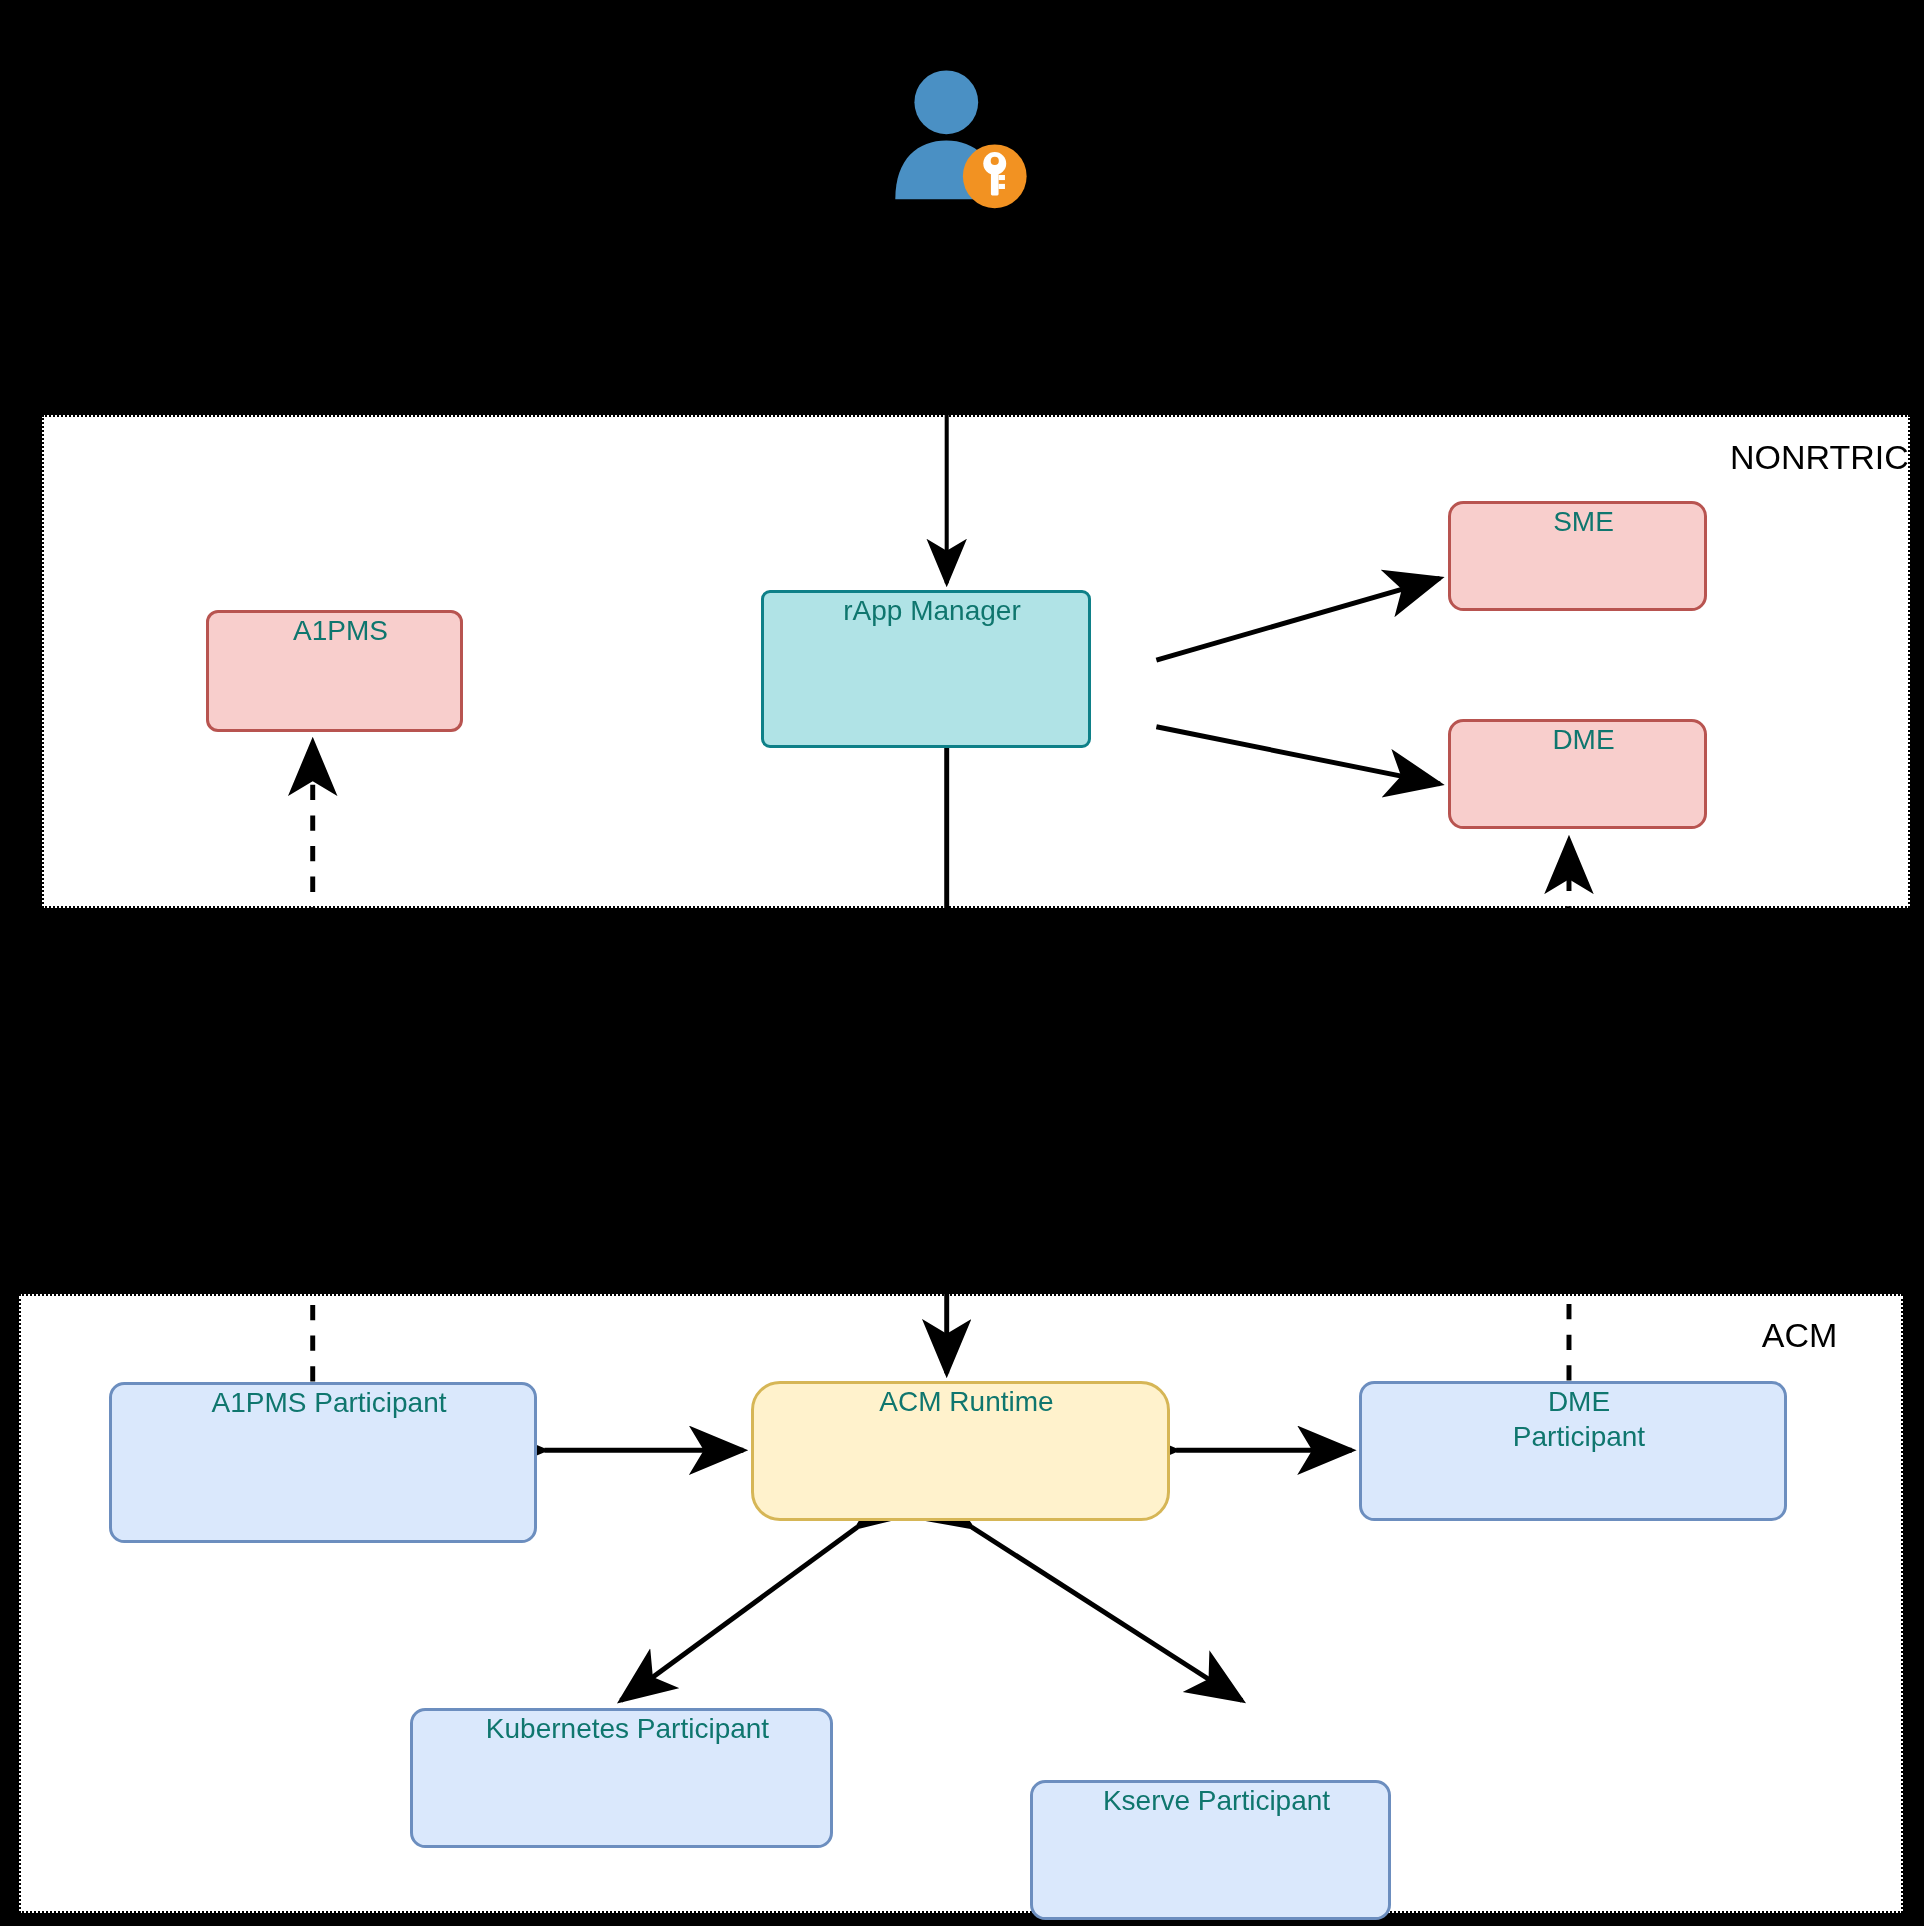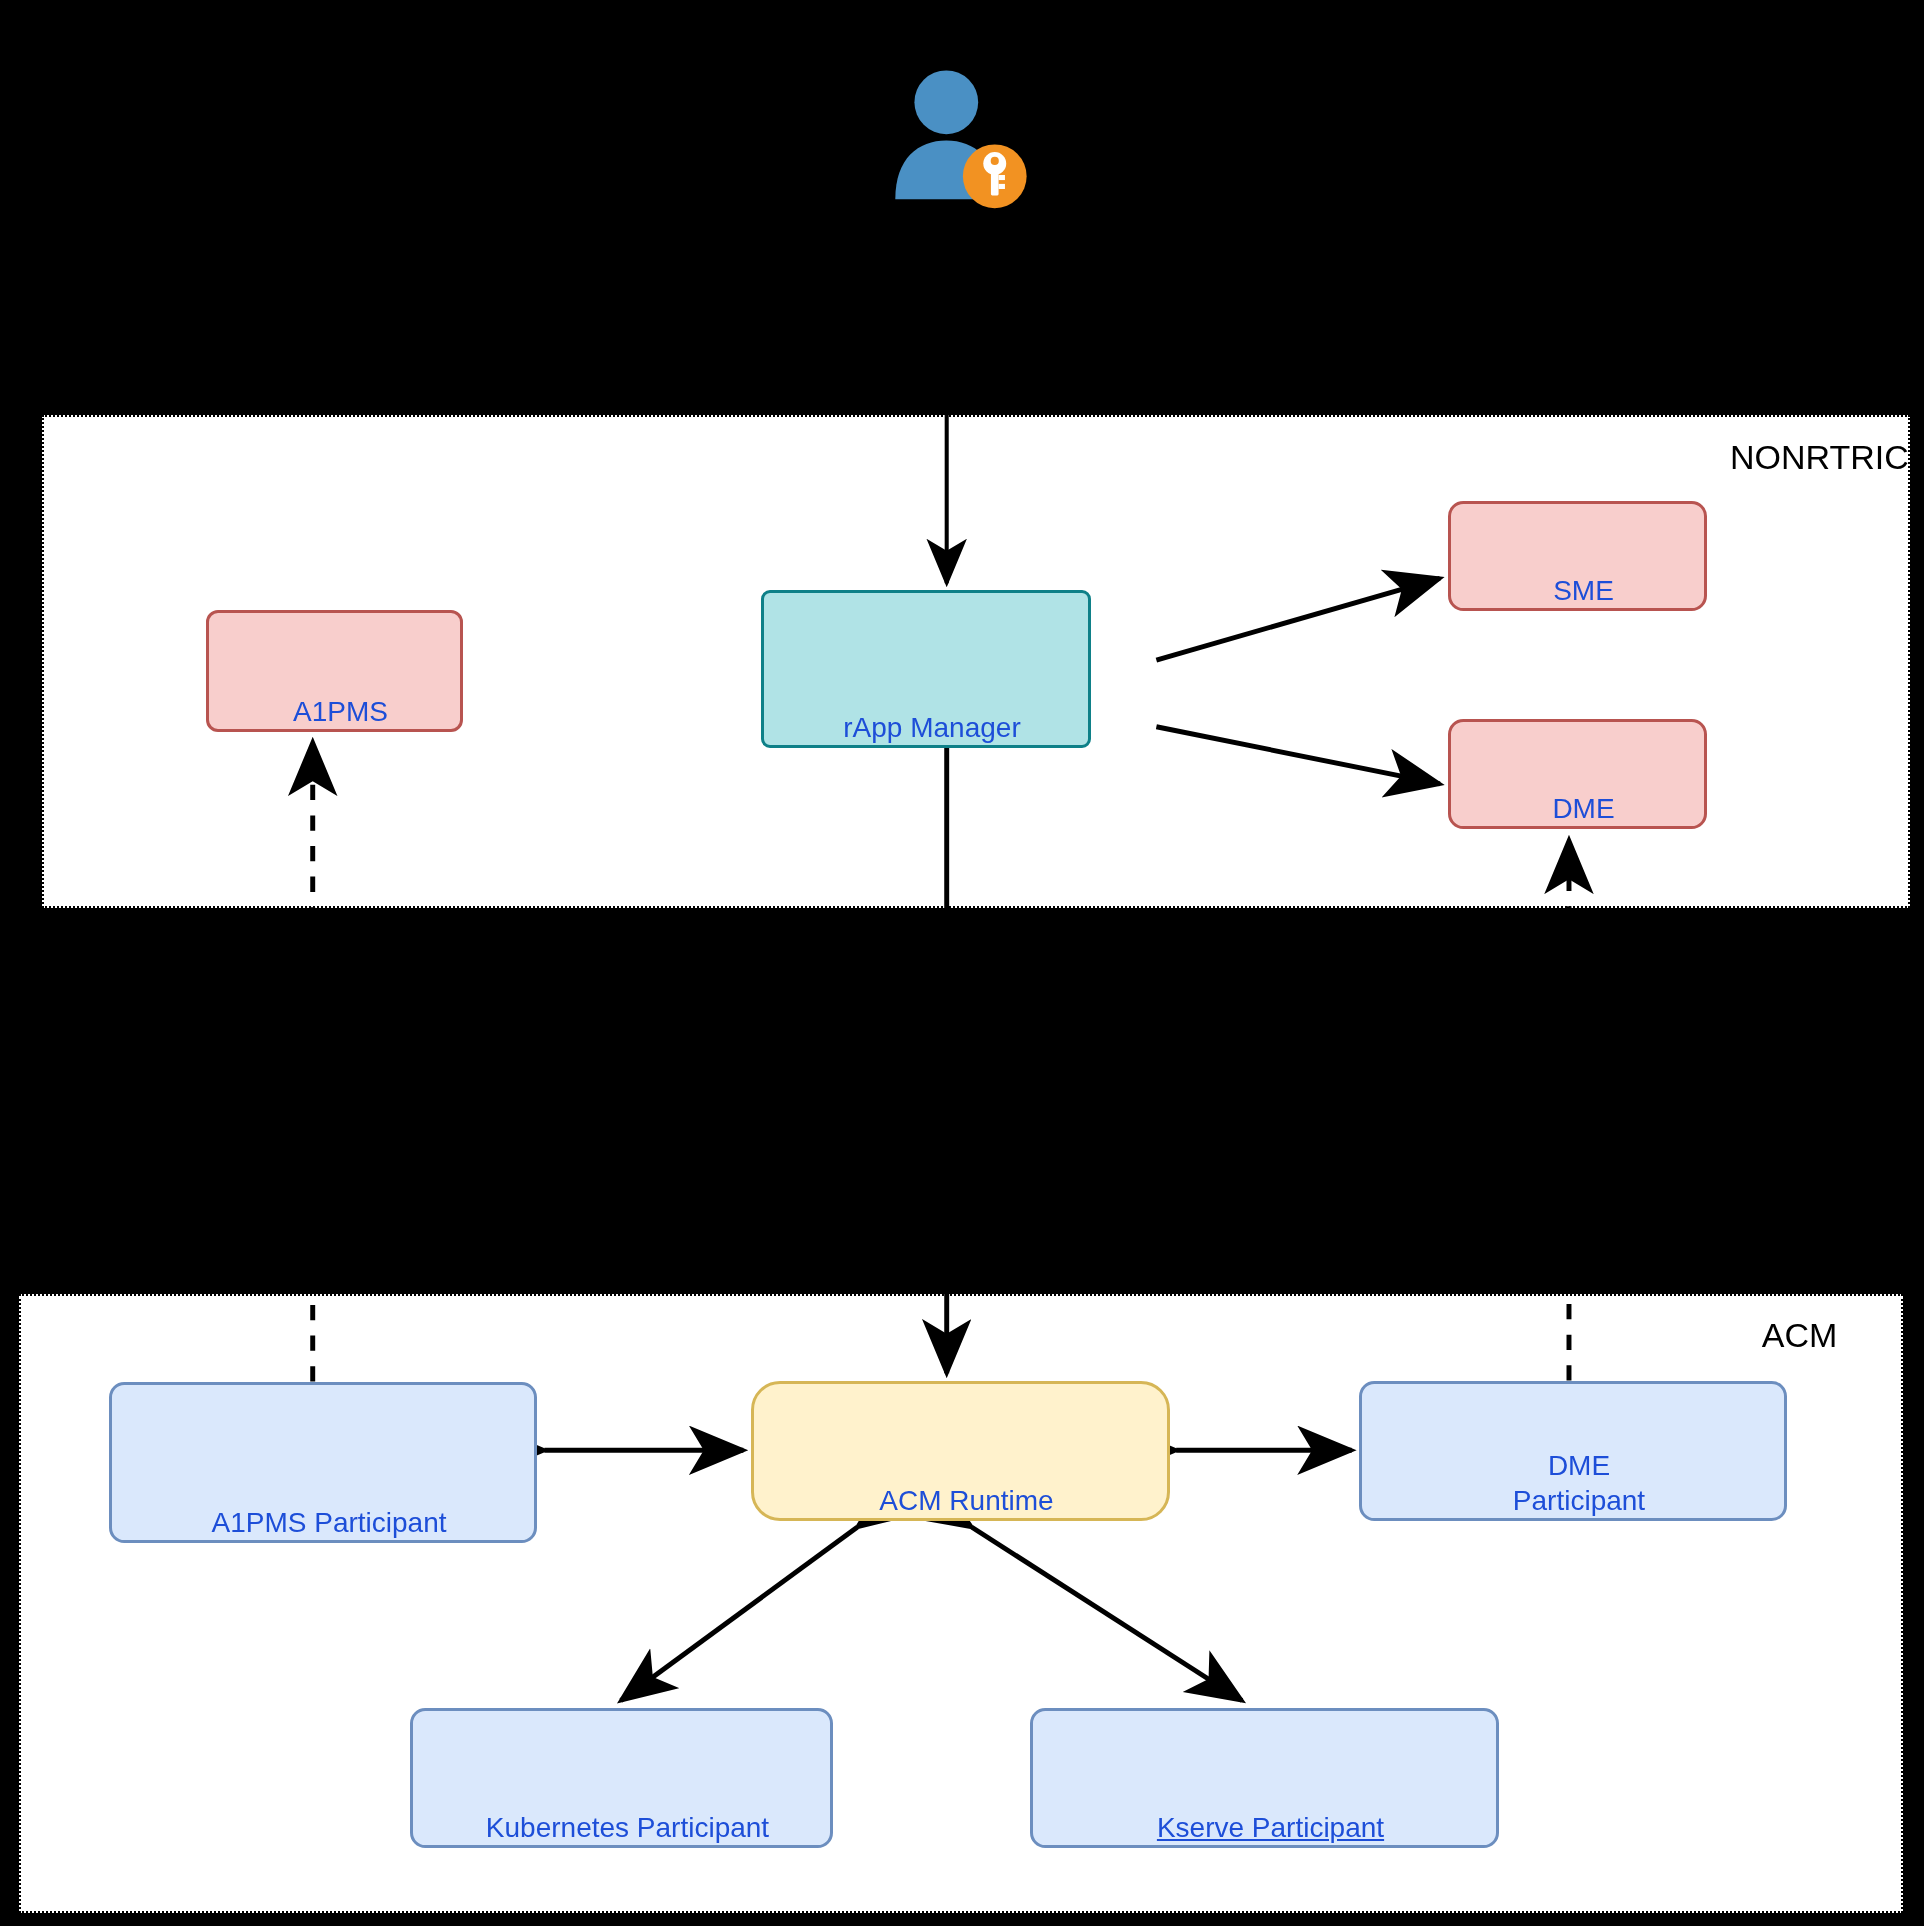--- a/index.html
+++ b/index.html
@@ -25,29 +25,29 @@
     position: absolute;
     font-size: 34px;
     color: #000000;
     font-family: "Liberation Sans", sans-serif;
     white-space: nowrap;
   }
   .node {
     position: absolute;
     box-sizing: border-box;
     display: flex;
-    align-items: flex-end;
+    align-items: flex-start;
     justify-content: center;
     text-align: center;
     border-radius: 15.3px;
     border-width: 3.6px;
     border-style: solid;
     font-size: 28px;
     line-height: 1.25;
-    color: #1d4ed8;
+    color: #0f766e;
     font-family: "Liberation Sans", sans-serif;
     z-index: 5;
     padding-left: 12px;
   }
   .node-red   { background: #f8cecc; border-color: #b85450; }
   .node-teal  { background: #b0e3e6; border-color: #0e8088; }
   .node-blue  { background: #dae8fc; border-color: #6c8ebf; }
   .node-yellow{ background: #fff2cc; border-color: #d6b656; }
 
   svg.edges {
@@ -166,18 +166,18 @@
 
   <div class="node node-blue" id="n-dme-participant" style="left: 1359px; top: 1381px; width: 428px; height: 140px;">
     <span style="white-space: pre-line;">DME
 Participant</span>
   </div>
 
   <div class="node node-blue" id="n-kubernetes-participant" style="left: 410px; top: 1708px; width: 423px; height: 140px;">
     <span>Kubernetes Participant</span>
   </div>
 
-  <div class="node node-blue" id="n-kserve-participant" style="left: 1030px; top: 1708px; width: 469px; height: 140px; text-decoration: underline;">
+  <div class="node node-blue" id="n-kserve-participant" style="left: 1030px; top: 1780px; width: 361px; height: 140px;">
     <span>Kserve Participant</span>
   </div>
 
 </div>
 
 
 </body></html>

